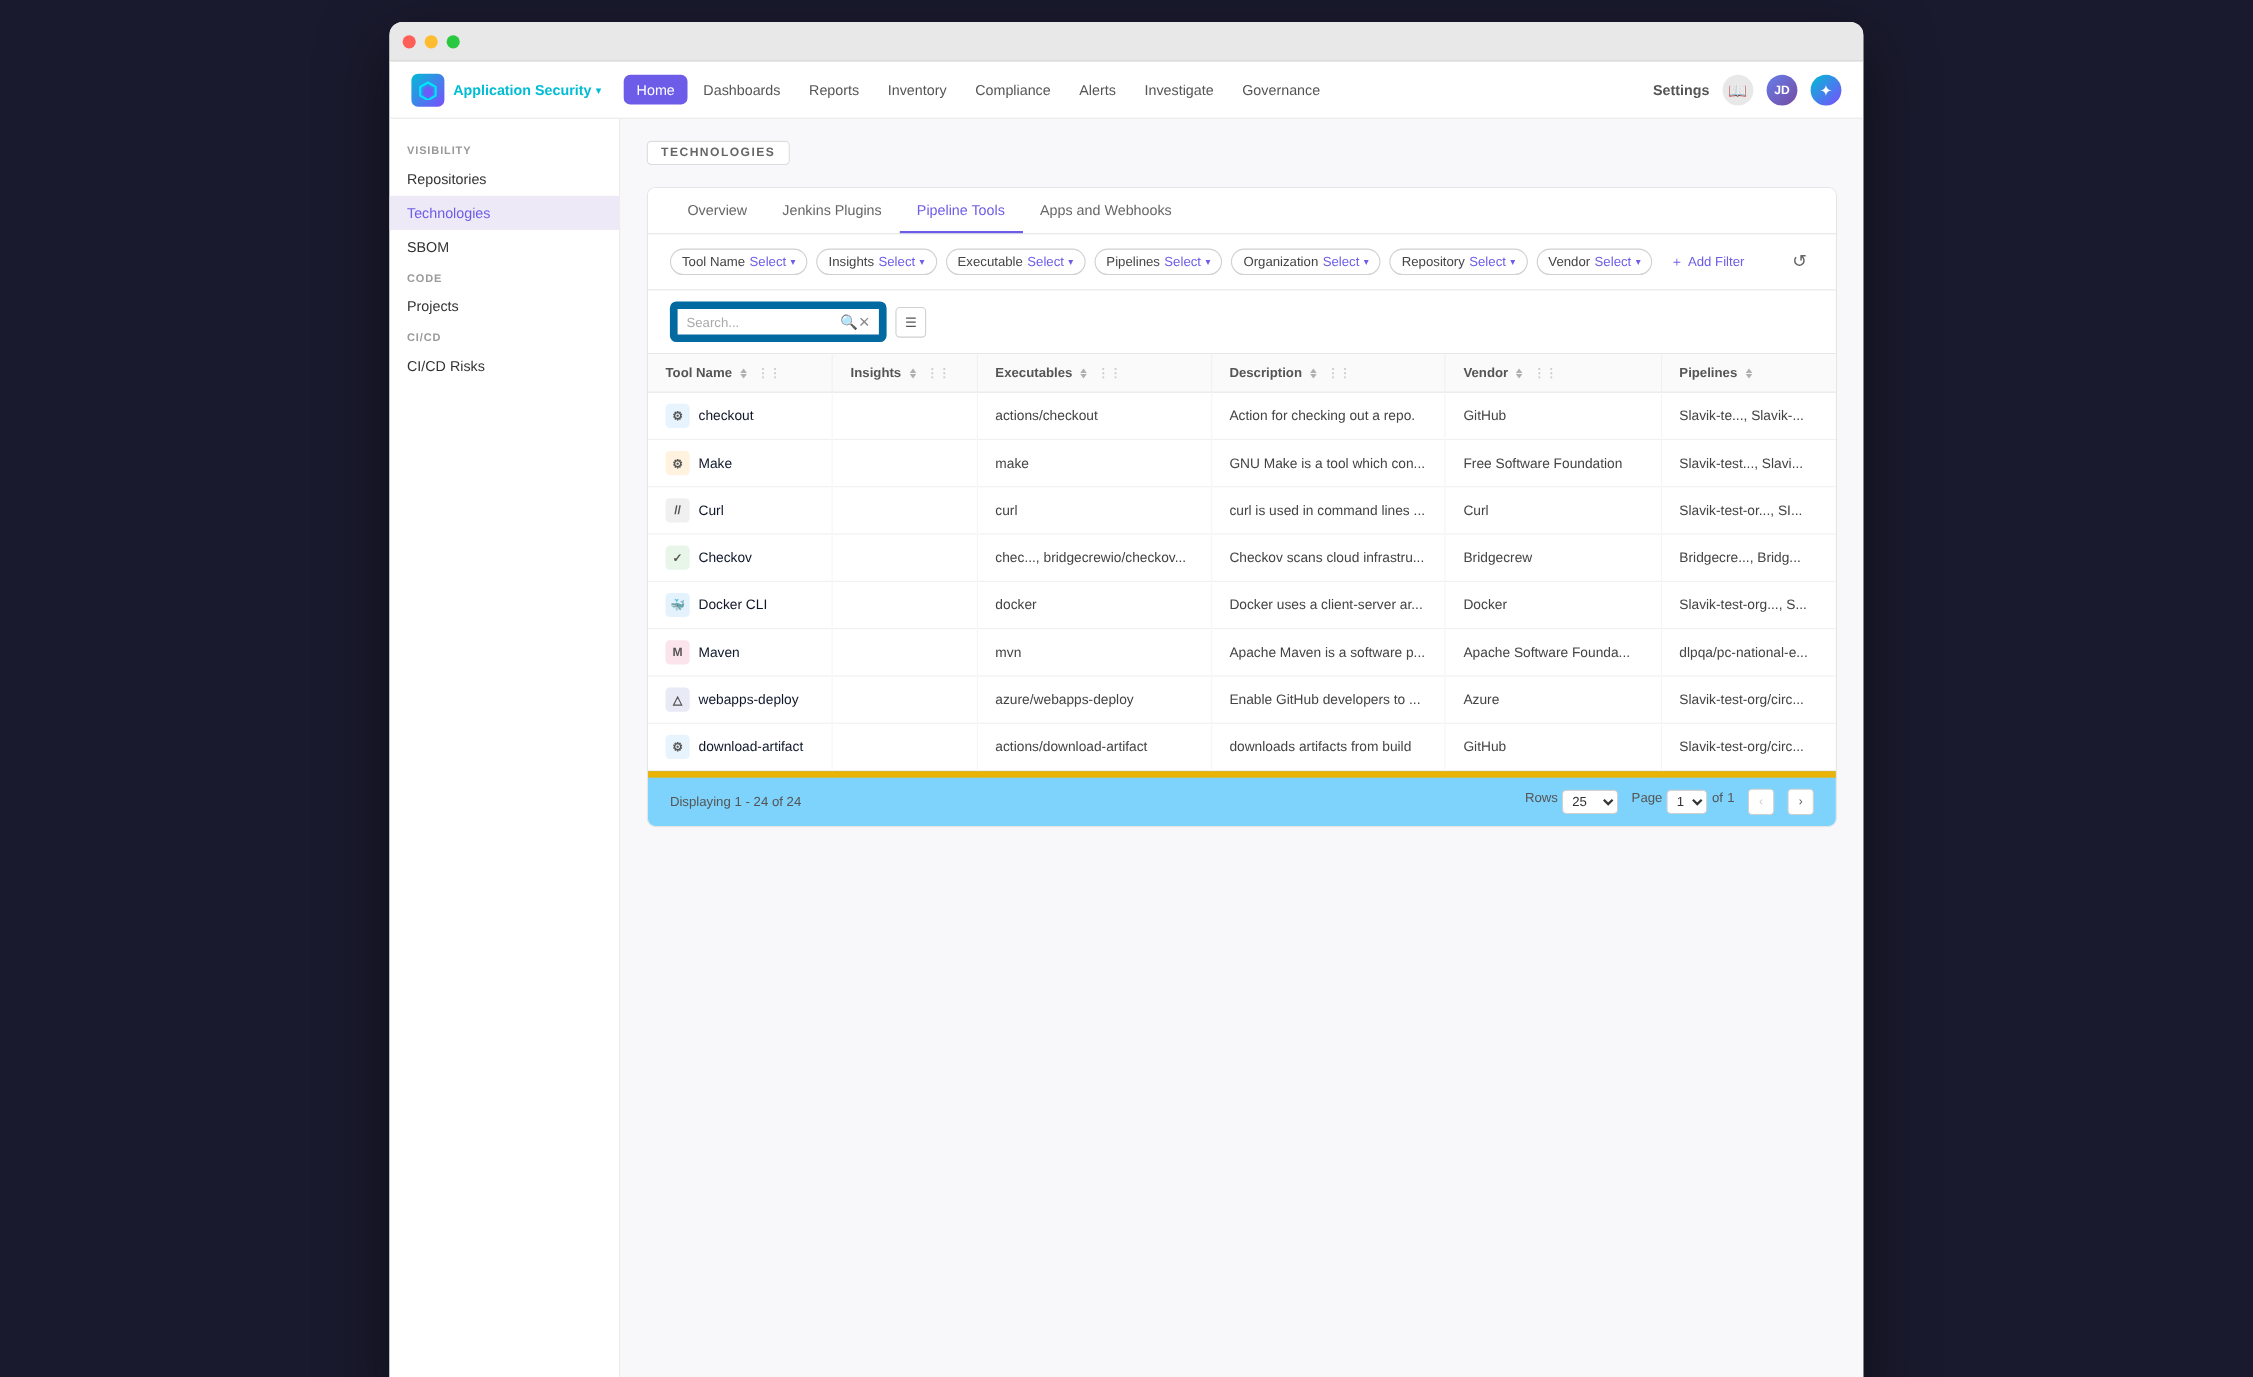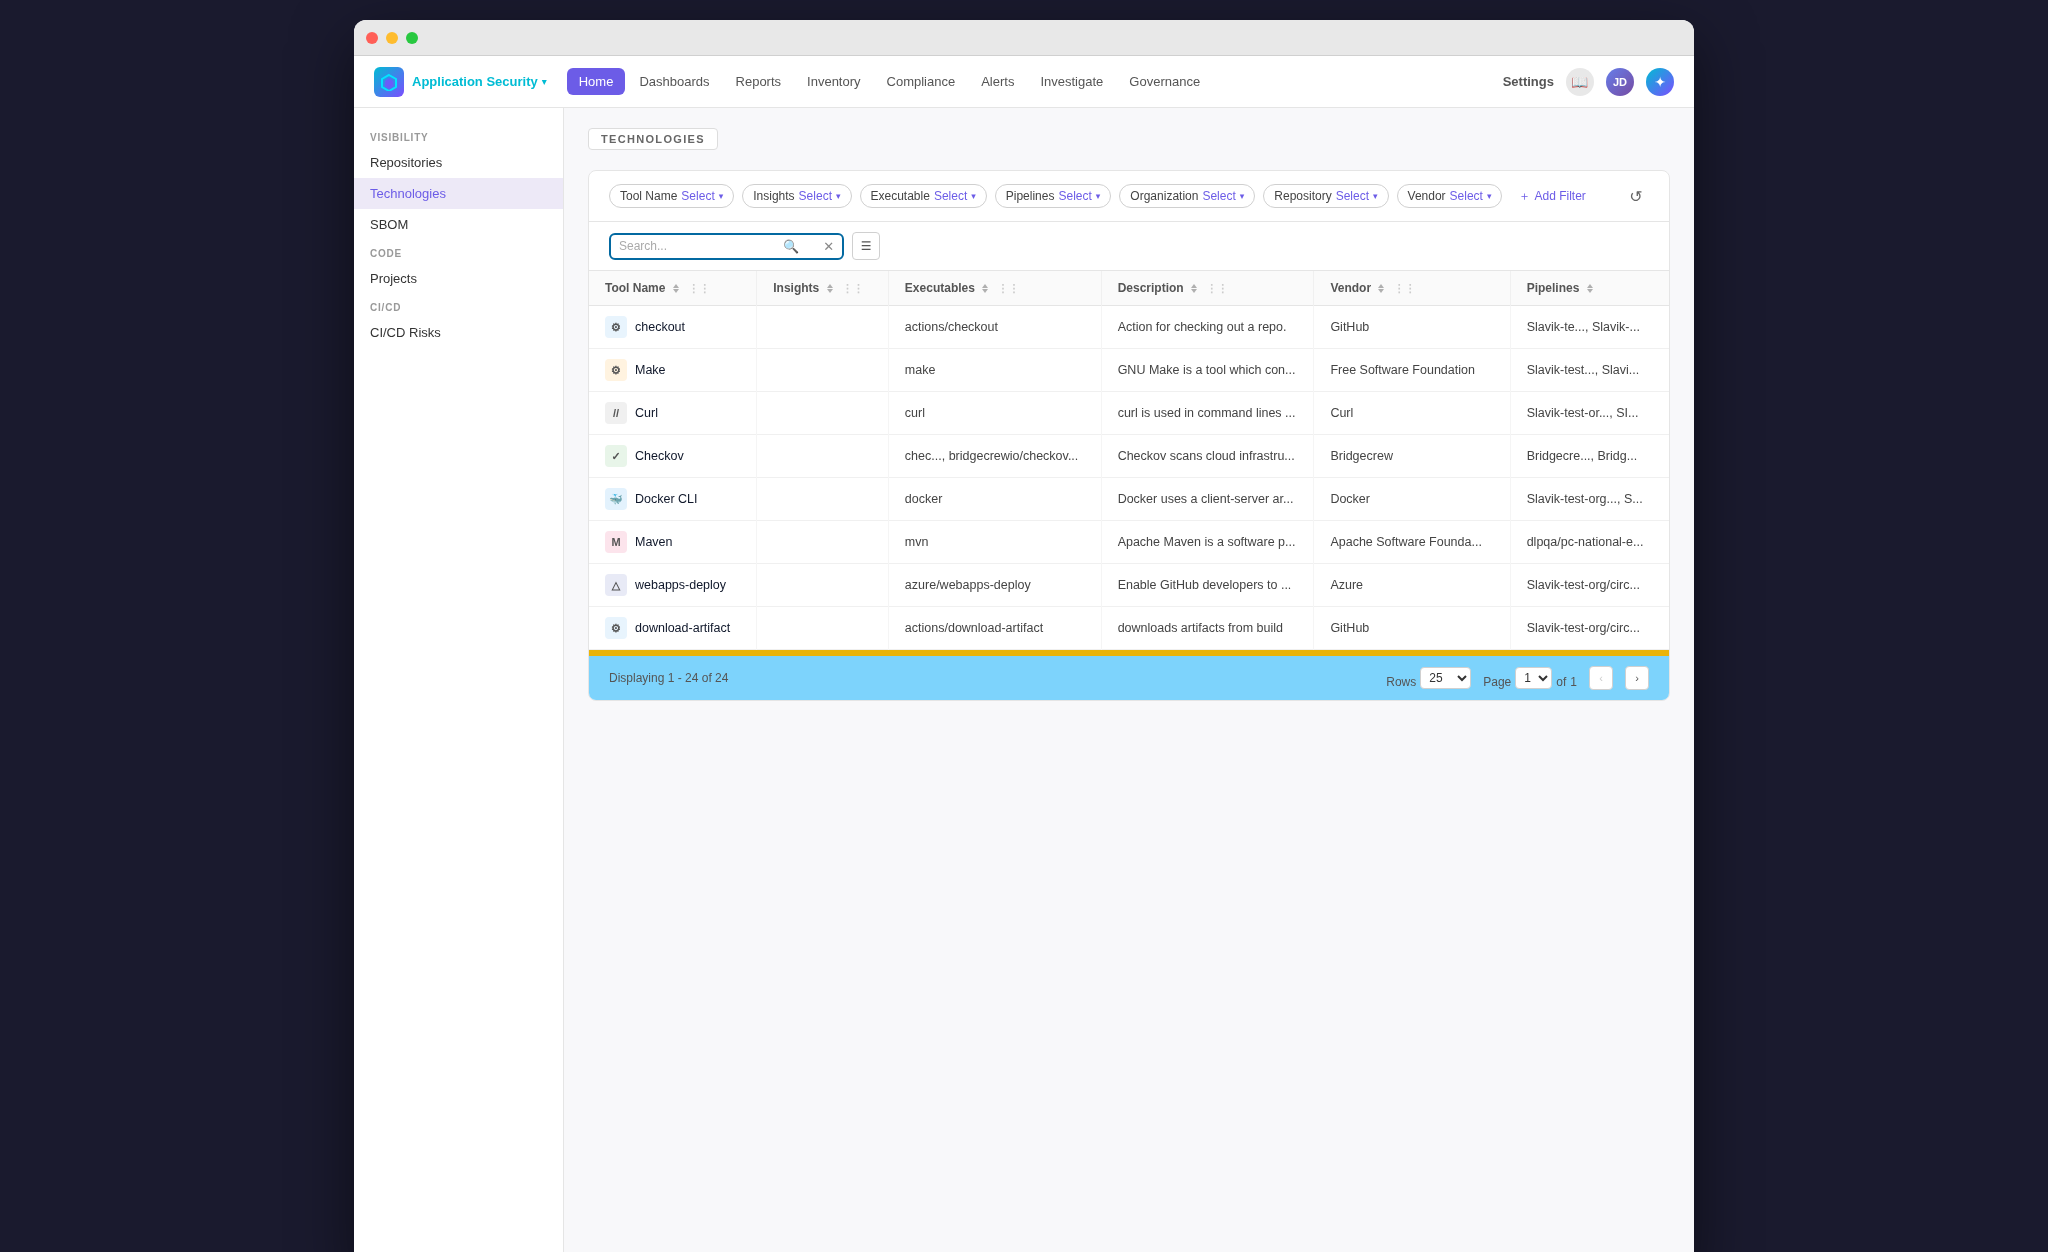--- a/index.html
+++ b/index.html
@@ -296,24 +296,24 @@
     .results-count {
       font-size: 13px;
       font-weight: 600;
       color: #333;
       flex: 1;
     }
 
     .search-box {
       display: flex;
       align-items: center;
-      border: 2px solid #0369a1;
+      border: 7px solid #0369a1;
       border-radius: 6px;
       padding: 4px 8px;
-      gap: 24px;
+      gap: 0;
       background: #fff;
     }
 
     .search-box input {
       border: none;
       outline: none;
       font-size: 12px;
       color: #333;
       width: 140px;
       background: transparent;
@@ -446,21 +446,21 @@
     }
 
     .pagination-controls {
       display: flex;
       align-items: center;
       gap: 12px;
     }
 
     .rows-select {
       display: flex;
-      align-items: flex-end;
+      align-items: flex-start;
       gap: 4px;
     }
 
     .rows-select select, .page-select select {
       border: 1px solid #d0d0d0;
       border-radius: 4px;
       padding: 2px 4px;
       font-size: 12px;
       color: #333;
       background: #fff;
@@ -530,20 +530,26 @@
       <div class="sidebar-item">CI/CD Risks</div>
     </div>
 
     <div class="content">
       <div class="page-title-bar">
         <span class="page-title">TECHNOLOGIES</span>
       </div>
 
       <div class="card">
 
+        <div class="tabs-bar">
+          <div class="tab">Overview</div>
+          <div class="tab">Jenkins Plugins</div>
+          <div class="tab active">Pipeline Tools</div>
+          <div class="tab">Apps and Webhooks</div>
+        </div>
 
         <div class="filters-bar">
           <div class="filter-chip">
             <span>Tool Name</span>
             <span class="select-text">Select</span>
             <span class="chevron">▾</span>
           </div>
           <div class="filter-chip">
             <span>Insights</span>
             <span class="select-text">Select</span>

